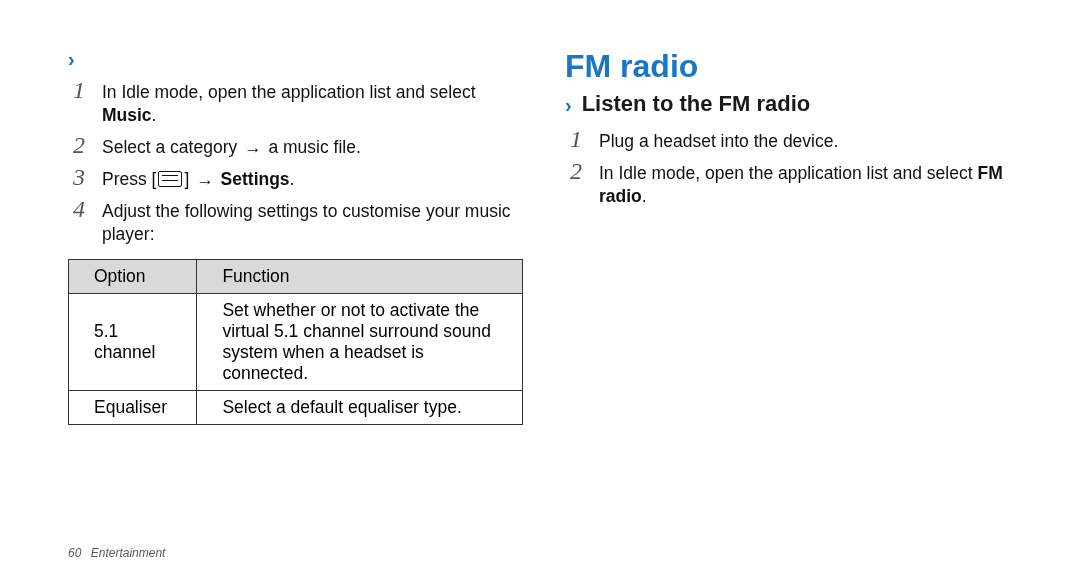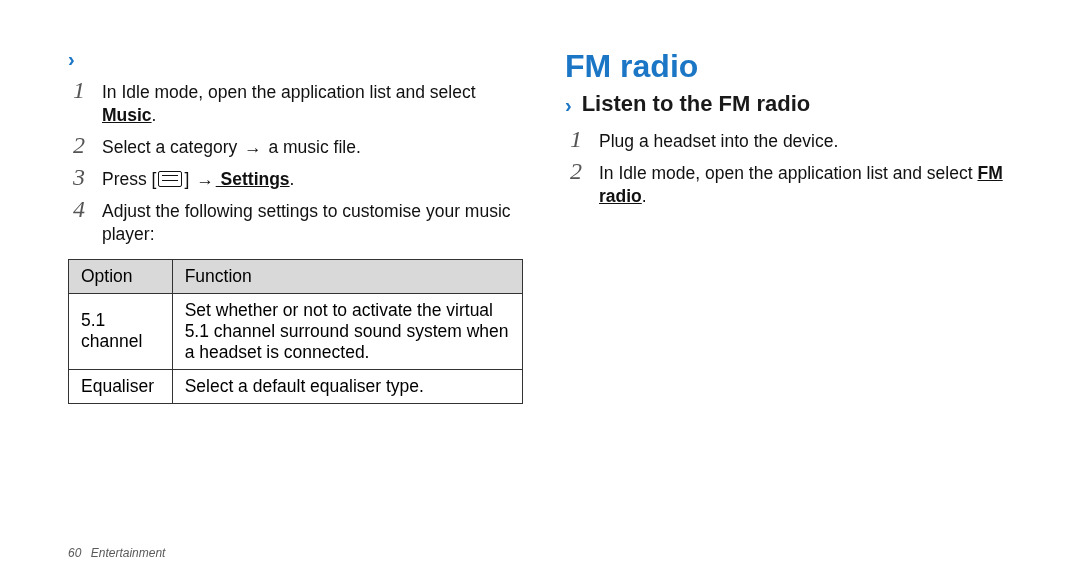--- a/index.html
+++ b/index.html
@@ -79,21 +79,21 @@
     line-height: 1;
     color: #555;
     width: 22px;
     text-align: center;
     flex: 0 0 auto;
   }
   ol.steps > li > .step-body {
     flex: 1 1 auto;
     padding-top: 3px;
   }
-  .step-body .bold { font-weight: 700; text-decoration: underline; }
+  .step-body .bold { font-weight: 700; }
   .menu-icon {
     display: inline-block;
     width: 22px;
     height: 14px;
     border: 1px solid #111;
     border-radius: 2px;
     position: relative;
     vertical-align: -2px;
     margin: 0 2px;
   }
@@ -114,21 +114,21 @@
   }
   
   table.option-table {
     border-collapse: collapse;
     width: 100%;
     margin-top: 6px;
     font-size: 17.5px;
   }
   table.option-table th, table.option-table td {
     border: 1px solid #333;
-    padding: 6px 12px;
+    padding: 6px 25px;
     text-align: left;
     vertical-align: middle;
     font-weight: 400;
   }
   table.option-table thead th {
     background: #d9d9d9;
   }
   
   .footer {
     position: absolute;

